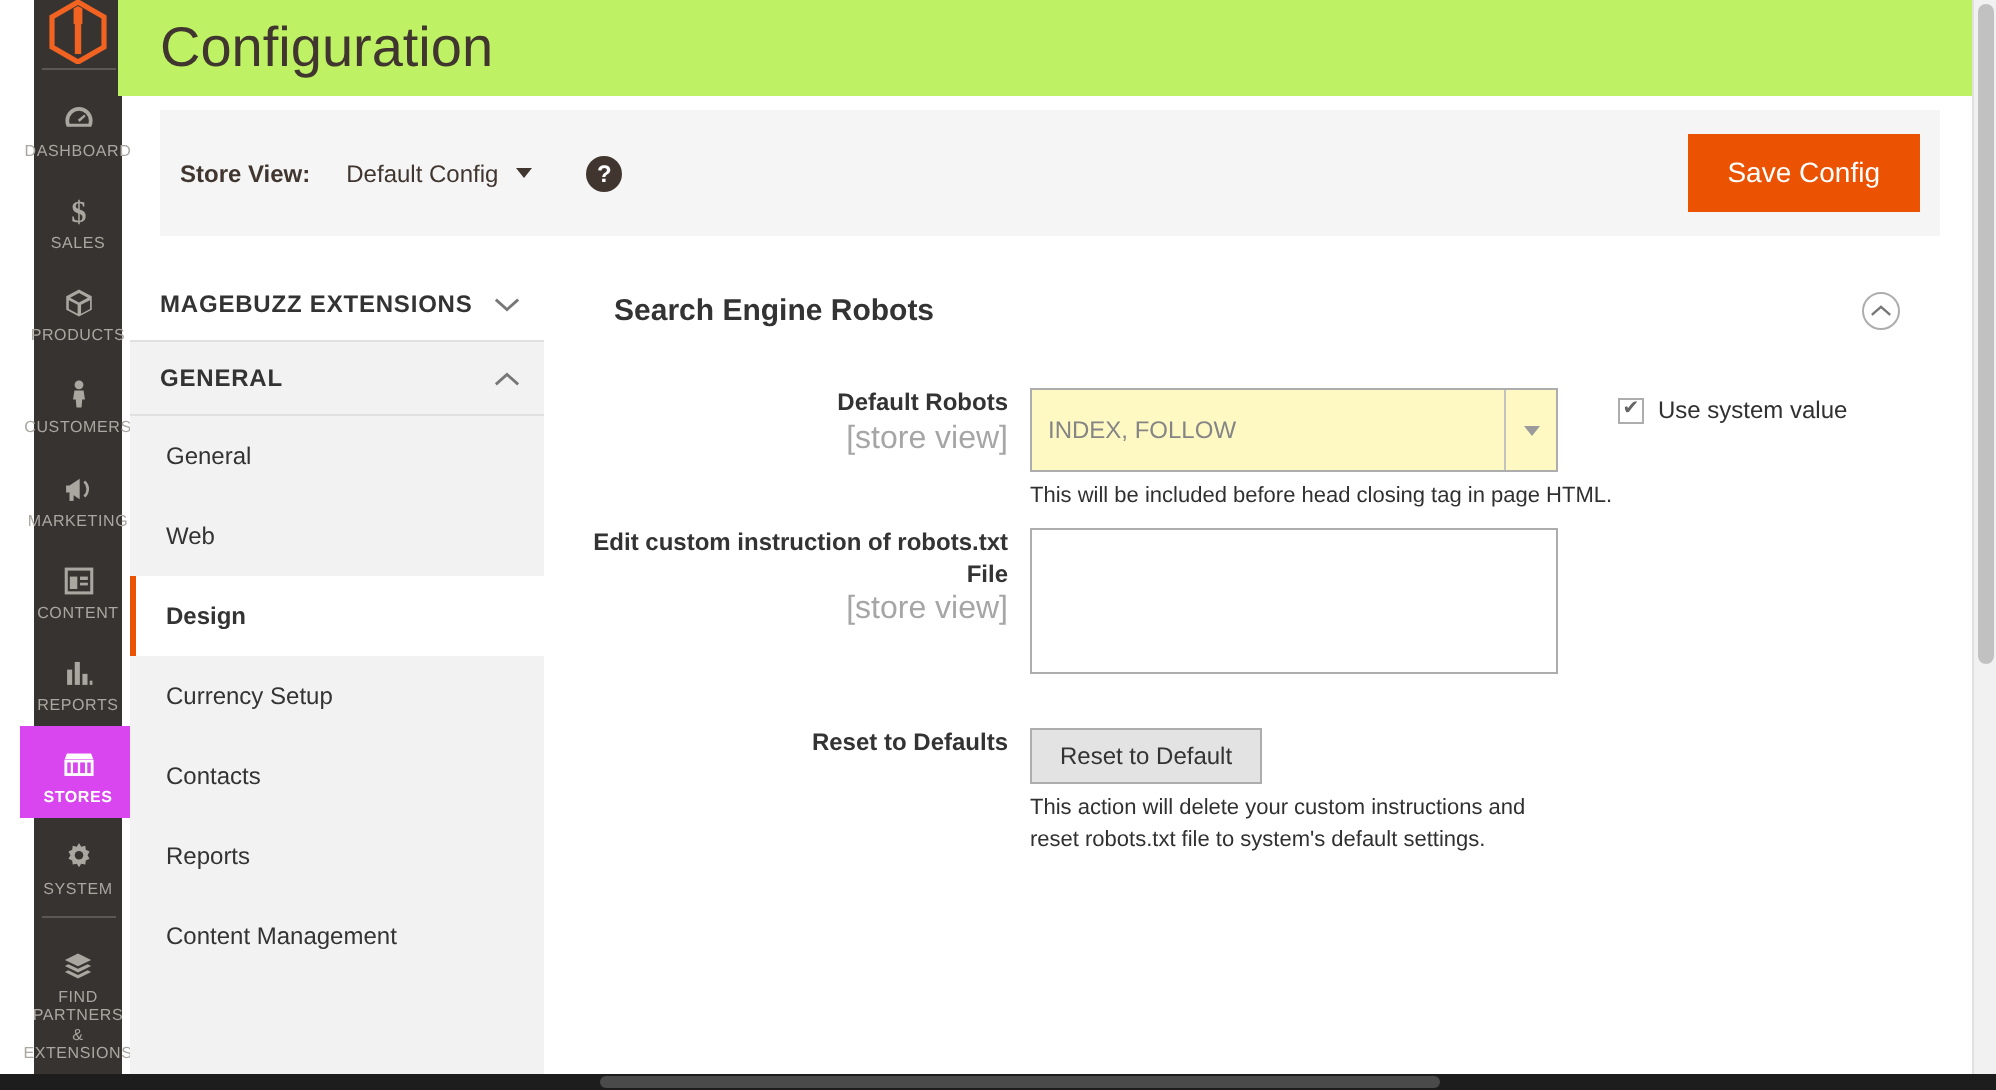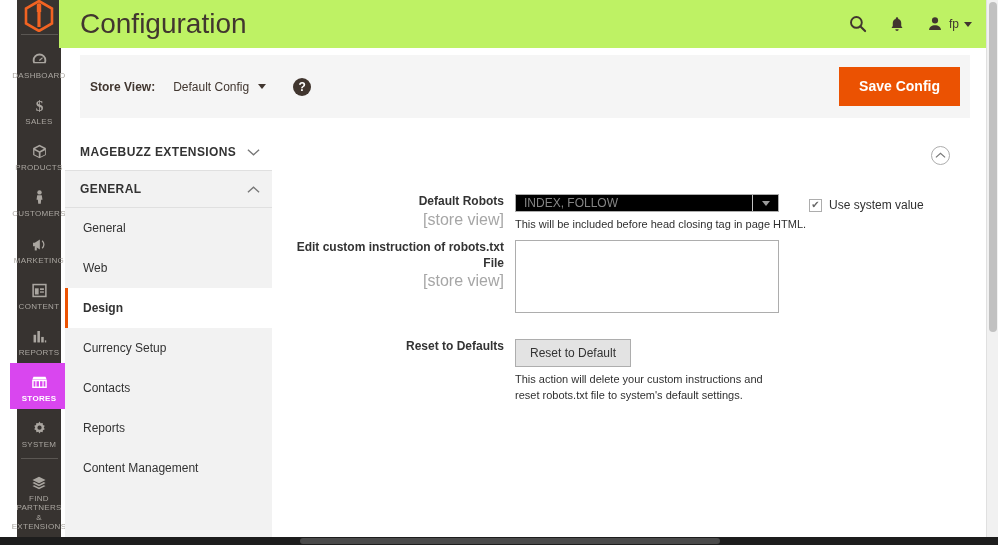--- a/index.html
+++ b/index.html
@@ -77,21 +77,21 @@
   .tb-switcher { margin-left: 18px; display: flex; align-items: center; gap: 9px; cursor: pointer; text-align: right; }
   .tb-switch-val { font-size: 12px; color: #41362f; }
   .help-ico {
     margin-left: 27px; width: 18px; height: 18px; border-radius: 50%;
     background: #41362f; color: #fff; font-size: 12px; font-weight: bold;
     display: flex; align-items: center; justify-content: center; cursor: pointer;
   }
   .btn-save {
     margin-left: auto; margin-right: 10px;
     background: #eb5202; border: 1px solid #eb5202; color: #fff;
-    font-size: 14px; font-weight: bold; font-family: "Liberation Sans", sans-serif;
+    font-size: 14px; font-weight: normal; font-family: "Liberation Sans", sans-serif;
     padding: 10px 19px; cursor: pointer; line-height: 1.2;
   }
 
   
   .cfg-nav {
     position: absolute; top: 134px; left: 65px; width: 207px; height: 403px;
     background: #f2f2f2; overflow: hidden;
   }
   .nav-sec {
     height: 37px; padding: 0 12px 0 15px;
@@ -131,22 +131,22 @@
   .field-row { display: flex; margin-top: 0; }
   .field-lbl {
     width: 228px; padding-right: 11px; text-align: right; flex: none;
   }
   .field-lbl .t { font-size: 12px; font-weight: bold; color: #333; line-height: 1.3; }
   .field-lbl .scope { font-size: 16px; color: #a6a6a6; margin-top: 1px; }
   .field-ctl { flex: 1; }
   .field-note { font-size: 11px; color: #303030; margin-top: 5px; line-height: 1.45; }
 
   .sel-wrap {
-    position: relative; width: 264px; height: 18px;
-    background: #000000; border: 1px solid #adadad;
+    position: relative; width: 264px; height: 42px;
+    background: #fef9c3; border: 1px solid #adadad;
     display: flex; align-items: center;
   }
   .sel-val { font-size: 12px; color: #858585; padding-left: 8px; }
   .sel-arrow {
     position: absolute; right: 0; top: 0; bottom: 0; width: 26px;
     border-left: 1px solid #c2c2c2;
     display: flex; align-items: center; justify-content: center;
   }
   .sel-arrow i {
     width: 0; height: 0; border-left: 4px solid transparent;
@@ -311,44 +311,20 @@
             <path d="M2.6 12.4L10 16l7.4-3.6-2-1-5.4 2.6-5.4-2.6z" fill="currentColor"></path>
           </svg>
       </span>
       <span class="rail-lbl">FIND PARTNERS
 &amp; EXTENSIONS</span>
     </a>
   </nav>
 
   <header class="page-head">
     <h1 class="page-title">Configuration</h1>
-    <div class="head-right">
-      <span class="head-ico">
-        <svg width="20" height="20" viewBox="0 0 20 20">
-            <circle cx="8.4" cy="8.4" r="5.4" fill="none" stroke="currentColor" stroke-width="1.9"></circle>
-            <path d="M12.5 12.5l4.6 4.6" stroke="currentColor" stroke-width="2.1" stroke-linecap="round"></path>
-          </svg>
-      </span>
-      <span class="head-ico">
-        <svg width="18" height="19" viewBox="0 0 20 20">
-            <path d="M10 2a1.4 1.4 0 011.4 1.4v.5a4.7 4.7 0 013.3 4.5v3.2l1.4 2.2H3.9l1.4-2.2V8.4a4.7 4.7 0 013.3-4.5v-.5A1.4 1.4 0 0110 2z" fill="currentColor"></path>
-            <path d="M8.1 15.2h3.8a1.9 1.9 0 01-3.8 0z" fill="currentColor"></path>
-          </svg>
-      </span>
-      <span class="user-box">
-        <span class="head-ico">
-          <svg width="18" height="18" viewBox="0 0 20 20">
-              <circle cx="10" cy="6" r="3.4" fill="currentColor"></circle>
-              <path d="M3.4 16.6c0-3.2 3-5.2 6.6-5.2s6.6 2 6.6 5.2z" fill="currentColor"></path>
-            </svg>
-        </span>
-        <span class="user-name">fp</span>
-        <span class="caret-dn"></span>
-      </span>
-    </div>
   </header>
 
   <div class="toolbar">
     <span class="tb-label">Store View:</span>
     <span class="tb-switcher">
       <span class="tb-switch-val">Default Config</span>
       <span class="caret-dn"></span>
     </span>
     <span class="help-ico">?</span>
     <button class="btn-save">Save Config</button>
@@ -391,20 +367,21 @@
     <div class="nav-item">
       <span>Reports</span>
     </div>
     <div class="nav-item">
       <span>Content Management</span>
     </div>
   </aside>
 
   <section class="panel">
     <div class="panel-head">
+      <span class="panel-title">Search Engine Robots</span>
       <span class="collapse-ico">
         <svg width="11" height="7" viewBox="0 0 12 7">
             <path d="M1 5.6L6 1.2l5 4.4" fill="none" stroke="currentColor" stroke-width="1.3"></path>
           </svg>
       </span>
     </div>
 
     <div class="field-row" style="margin-top:29px;">
       <div class="field-lbl">
         <div class="t">Default Robots</div>

